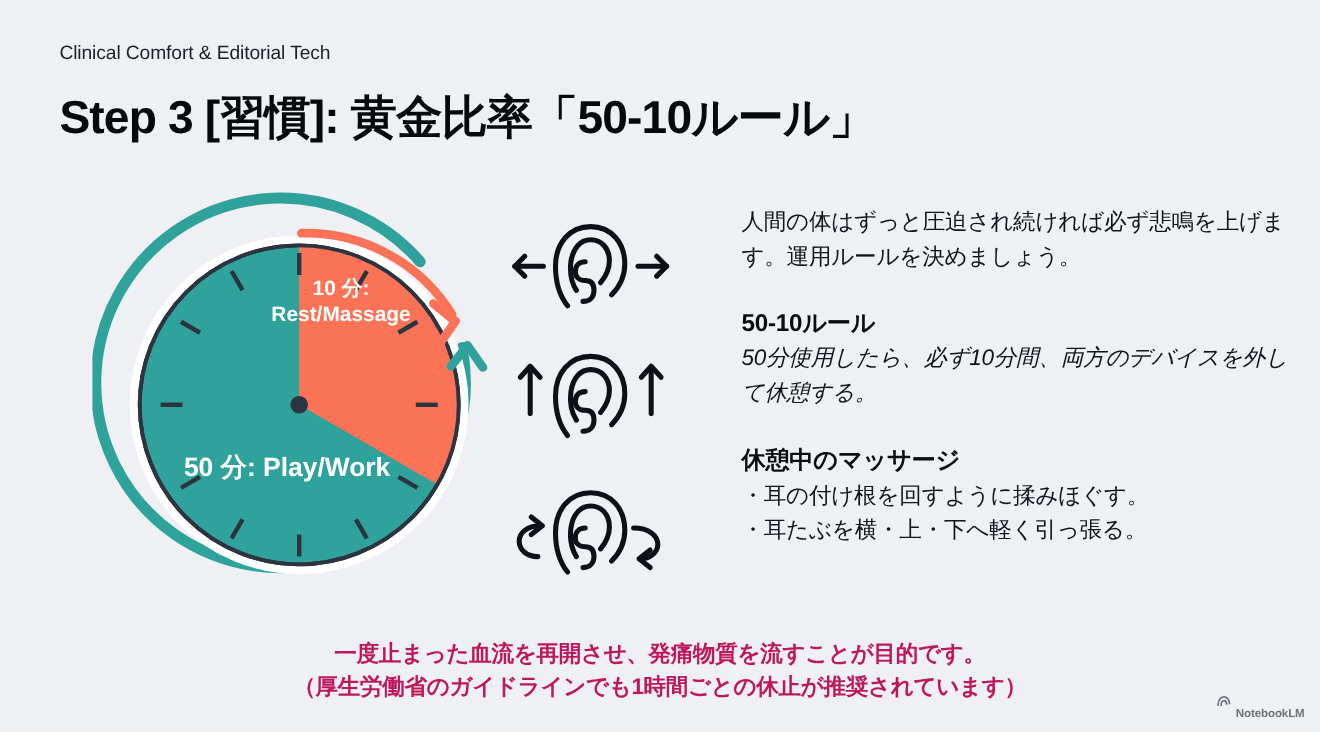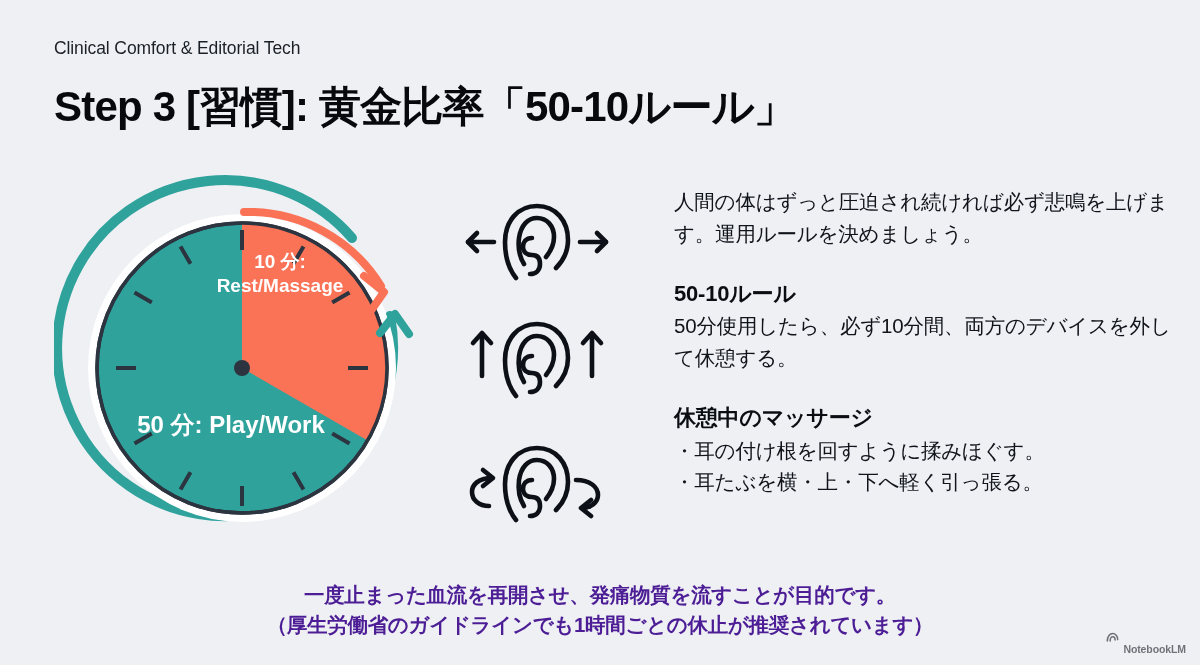--- a/index.html
+++ b/index.html
@@ -39,21 +39,21 @@
     letter-spacing: -0.8px;
     color: #07090d;
     line-height: 1.18;
     margin-top: 23px;
     white-space: nowrap;
   }
 
   
   .clock-wrap {
     position: absolute;
-    left: 54px;
+    left: 84px;
     top: 168px;
     width: 390px;
     height: 390px;
   }
   .clock-wrap svg { display: block; }
 
   
   .icon-col {
     position: absolute;
     left: 462px;
@@ -98,20 +98,21 @@
     color: #0a0d12;
     line-height: 1.5;
     letter-spacing: -0.2px;
   }
 
   .block-body {
     font-size: 20.5px;
     line-height: 1.58;
     color: #10141a;
     letter-spacing: -0.2px;
+    font-style: italic;
   }
 
   .bullets { margin-top: 1px; }
   .bullet {
     font-size: 20.5px;
     line-height: 1.56;
     color: #10141a;
     letter-spacing: -0.2px;
   }
 
@@ -119,21 +120,21 @@
   .footer {
     position: absolute;
     left: 0;
     top: 580px;
     width: 1200px;
     text-align: center;
   }
   .footer-line {
     font-size: 20.5px;
     font-weight: bold;
-    color: #4c1d95;
+    color: #be185d;
     line-height: 1.45;
     letter-spacing: -0.3px;
   }
 
   
   .watermark {
     position: absolute;
     right: 14px;
     bottom: 10px;
     display: flex;

